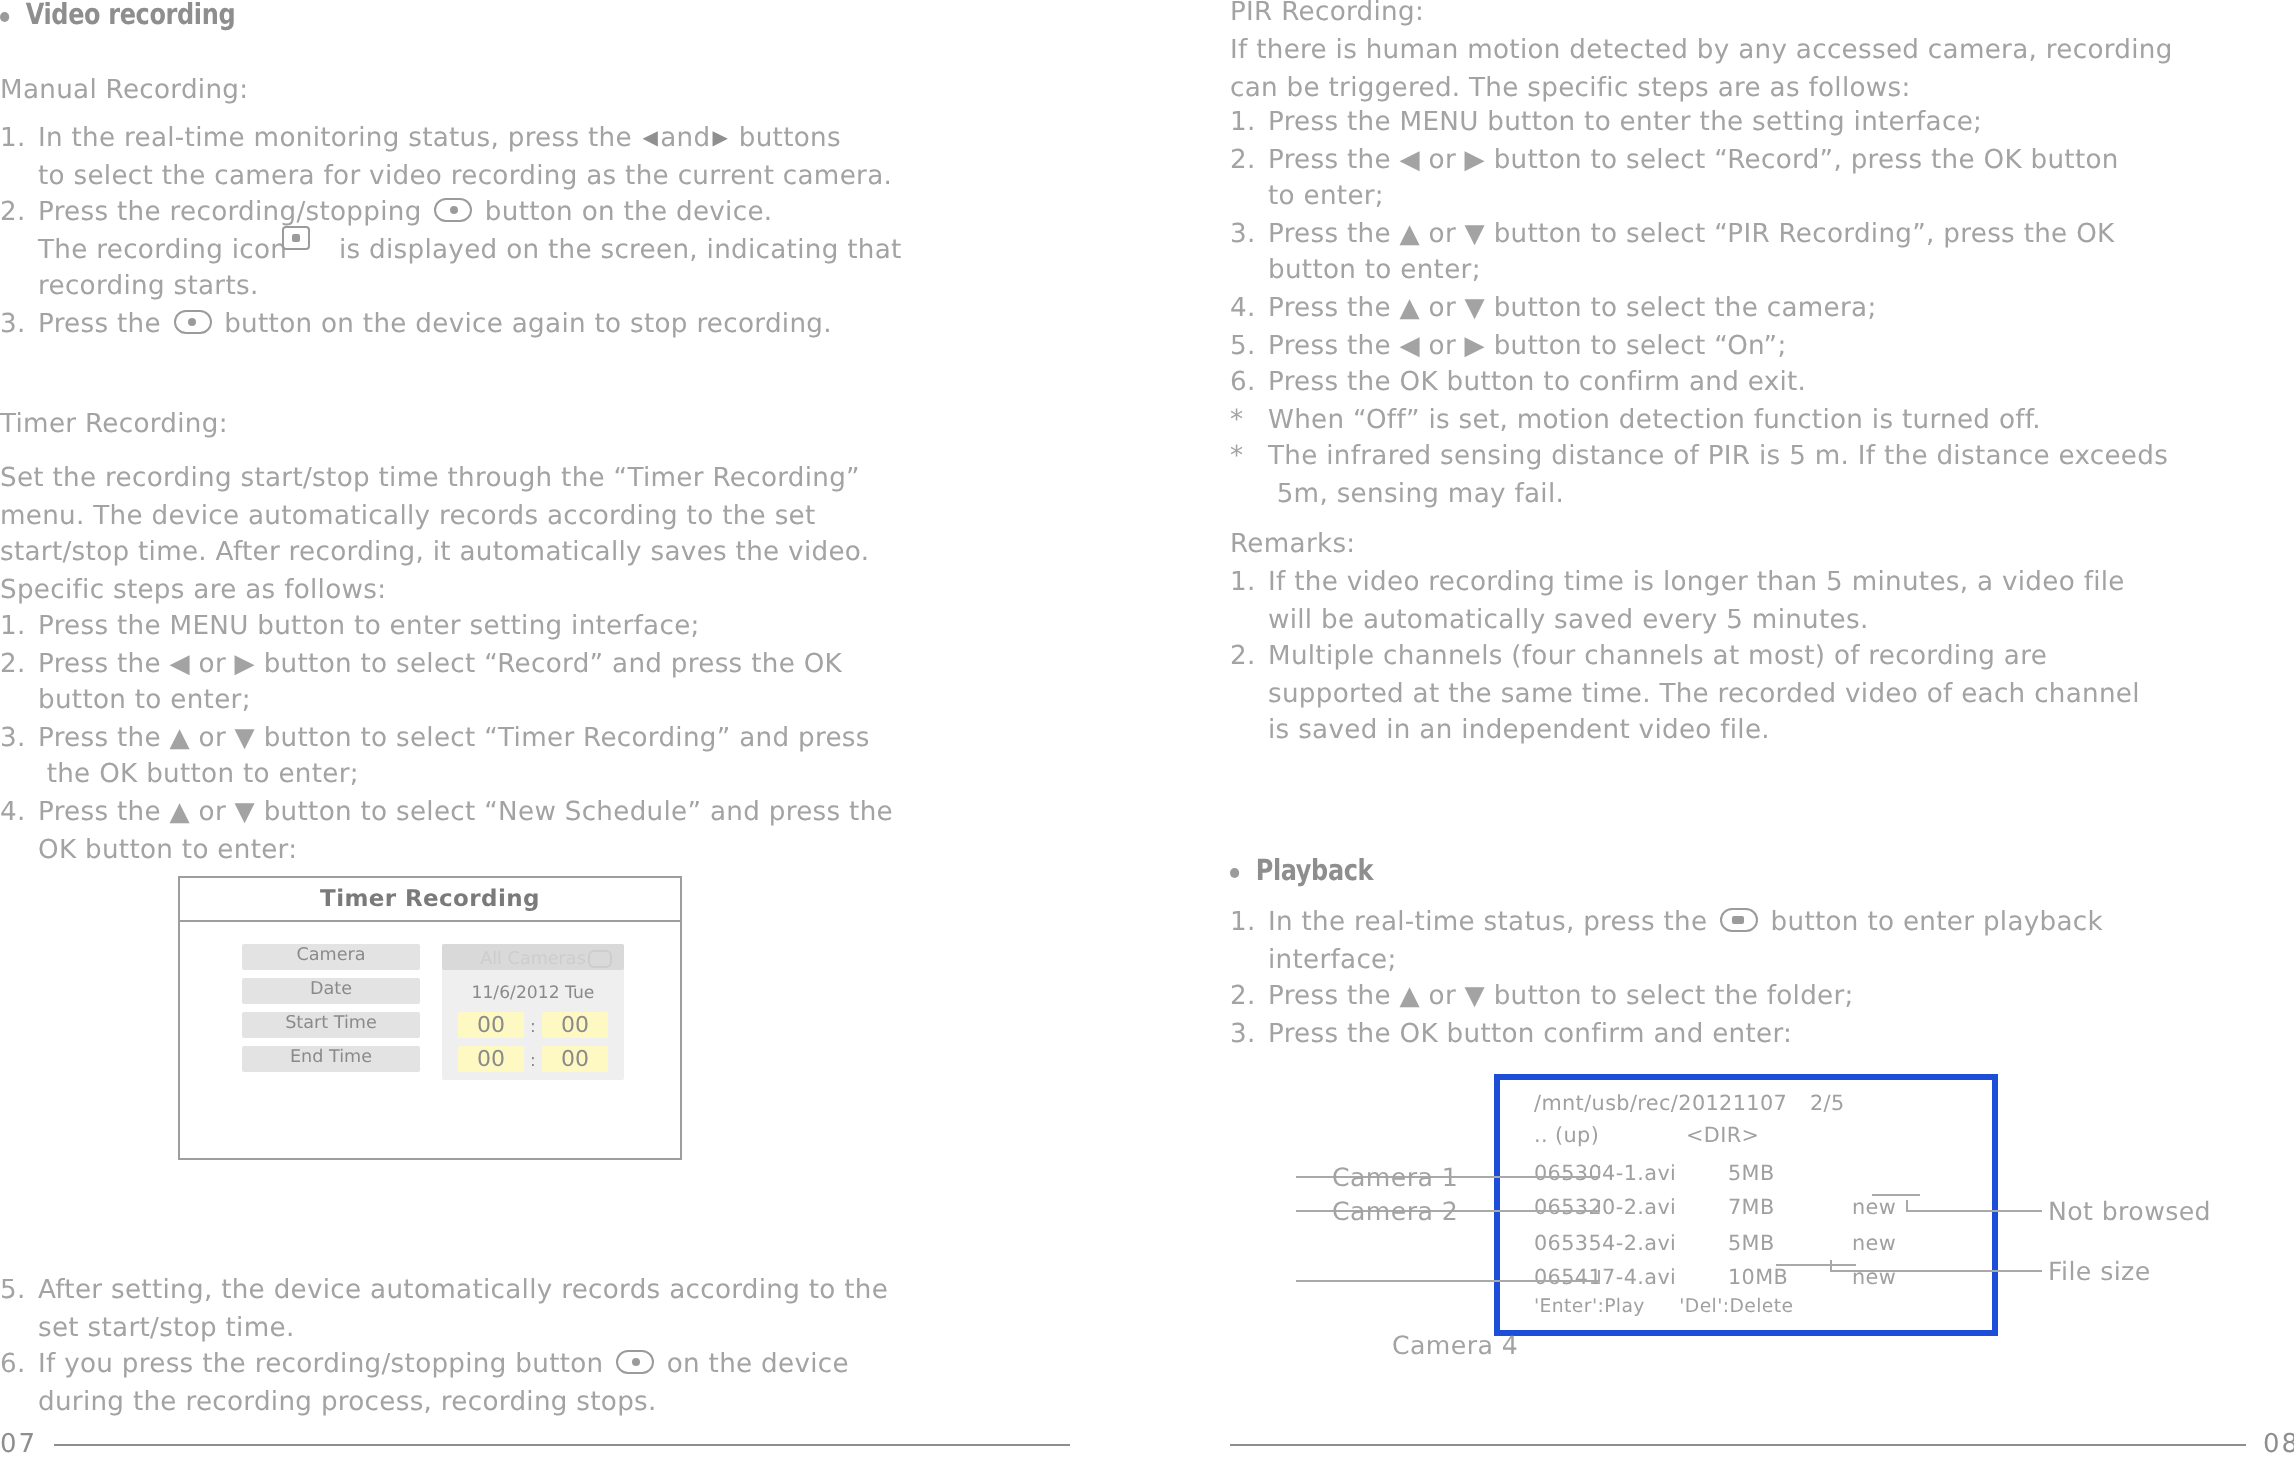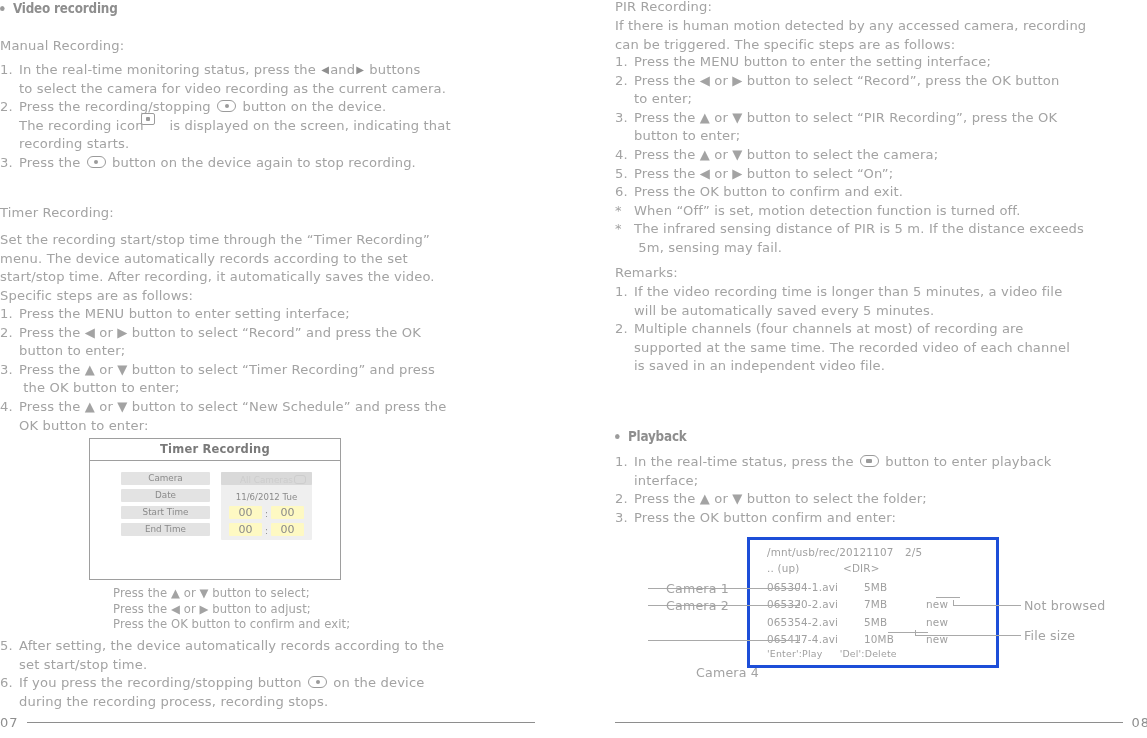--- a/index.html
+++ b/index.html
@@ -246,23 +246,20 @@
           </div>
           <div class="osd-row">
             <span class="osd-cell">00</span>
             <span class="osd-colon">:</span>
             <span class="osd-cell">00</span>
           </div>
         </div>
       </div>
     </div>
 
-    <div class="osd-caption" style="white-space:pre-wrap;">Press the ▲ or ▼ button to select;
-Press the ◀ or ▶ button to adjust;
-Press the OK button to confirm and exit;</div>
 
     <ul class="nlist" style="position:absolute;left:0;top:637px;width:535px;">
       <li>
         <span class="num">5.</span>
         <span class="txt">After setting, the device automatically records according to the
 set start/stop time.</span>
       </li>
       <li>
         <span class="num">6.</span>
         <span class="txt"><span>If you press the recording/stopping button </span><span class="btn-ic"></span><span> on the device

